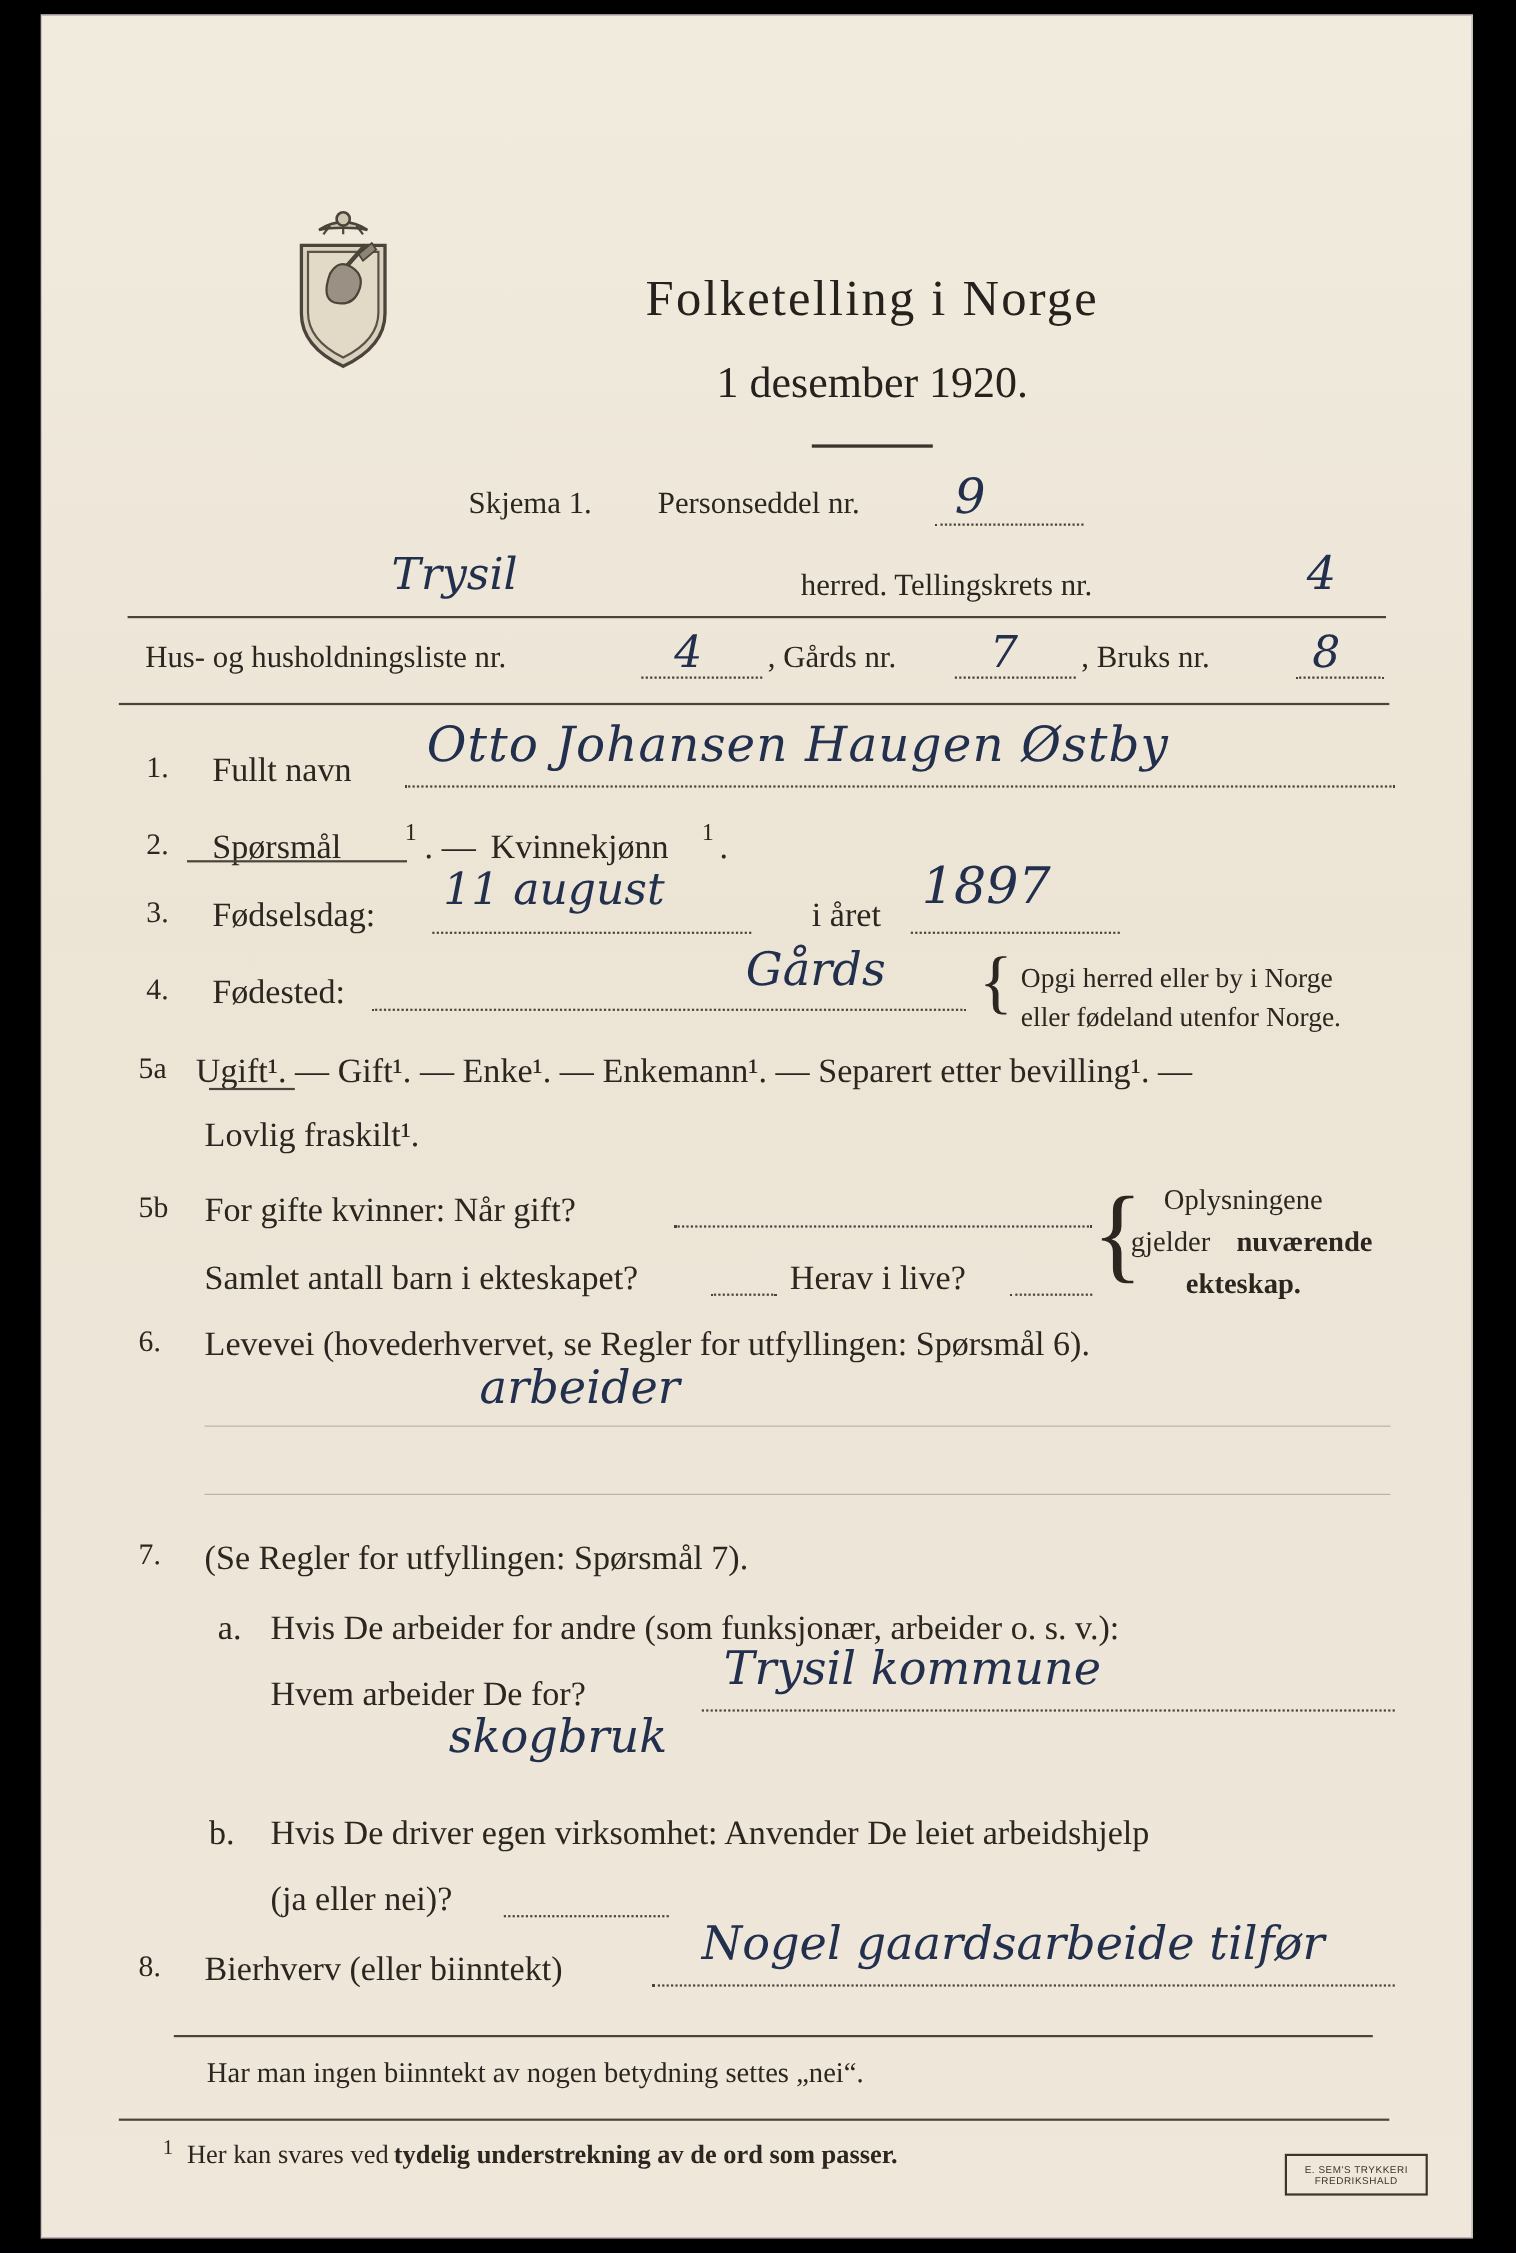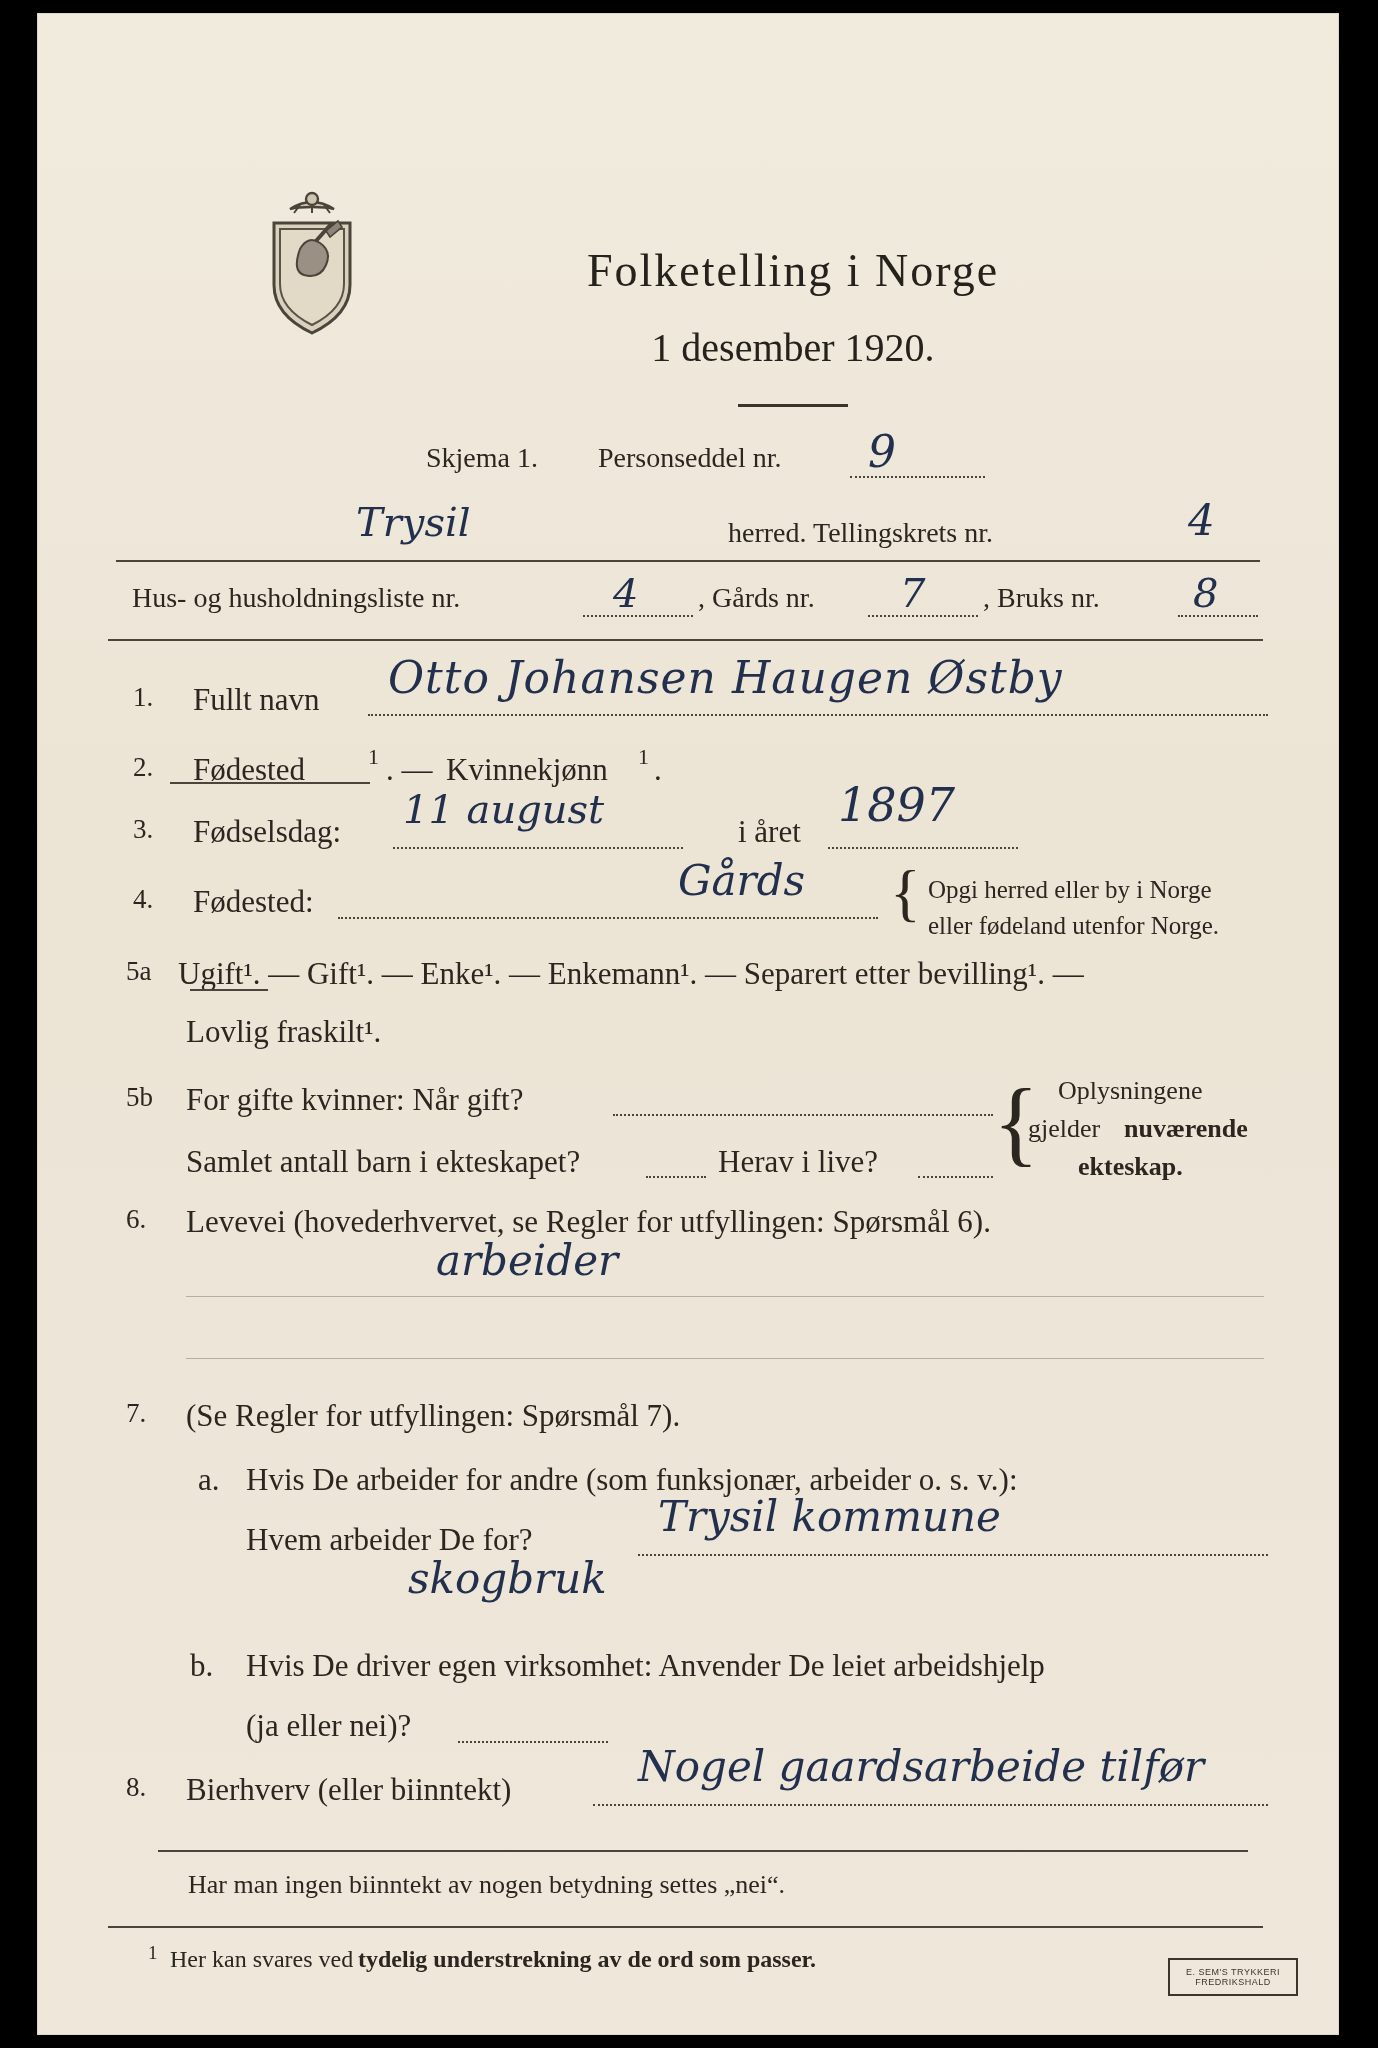--- a/index.html
+++ b/index.html
@@ -74,21 +74,21 @@
     <div class="hw" style="left:1155px;top:556px;font-size:40px;">8</div>
 
     <div class="solid" style="left:70px;top:625px;width:1155px;"></div>
 
     <div class="num" style="left:95px;top:668px;">1.</div>
     <div class="lbl" style="left:155px;top:668px;">Fullt navn</div>
     <div class="dotline" style="left:330px;top:700px;width:900px;"></div>
     <div class="hw" style="left:350px;top:638px;font-size:44px;letter-spacing:1px;">Otto Johansen Haugen Østby</div>
 
     <div class="num" style="left:95px;top:738px;">2.</div>
-    <div class="lbl" style="left:155px;top:738px;">Fødested</div>
+    <div class="lbl" style="left:155px;top:738px;">Spørsmål</div>
     <div class="lbl sm" style="left:330px;top:730px;">1</div>
     <div class="lbl" style="left:348px;top:738px;">. —</div>
     <div class="lbl" style="left:408px;top:738px;">Kvinnekjønn</div>
     <div class="lbl sm" style="left:600px;top:730px;">1</div>
     <div class="lbl" style="left:616px;top:738px;">.</div>
     <div class="solid" style="left:132px;top:768px;width:200px;"></div>
 
     <div class="num" style="left:95px;top:800px;">3.</div>
     <div class="lbl" style="left:155px;top:800px;">Fødselsdag:</div>
     <div class="dotline" style="left:355px;top:833px;width:290px;"></div>

